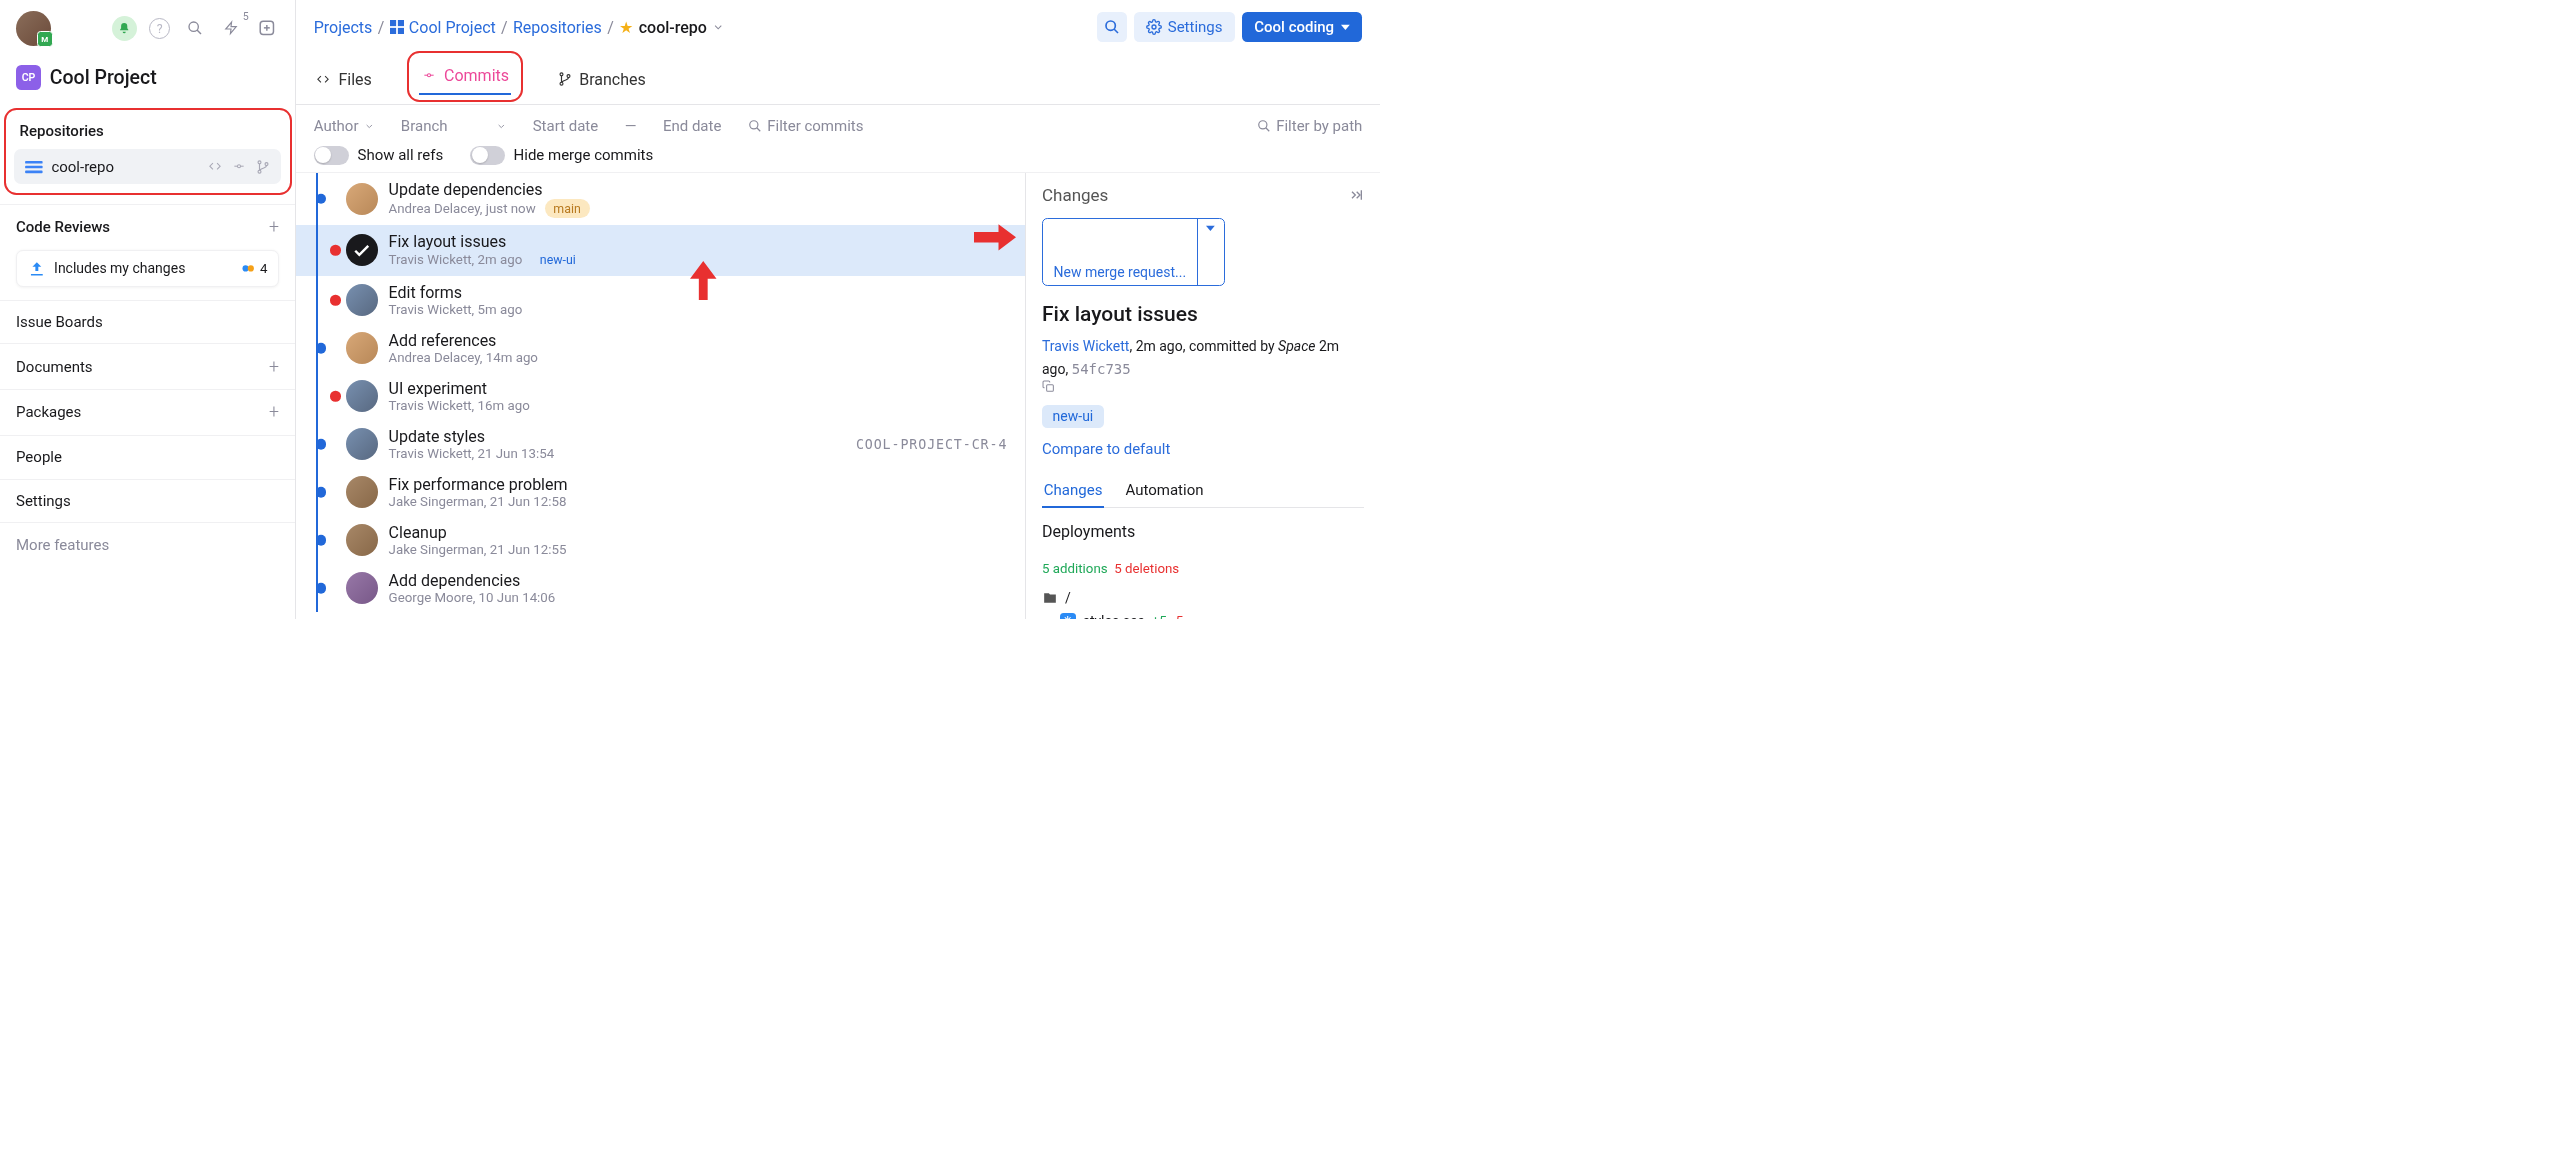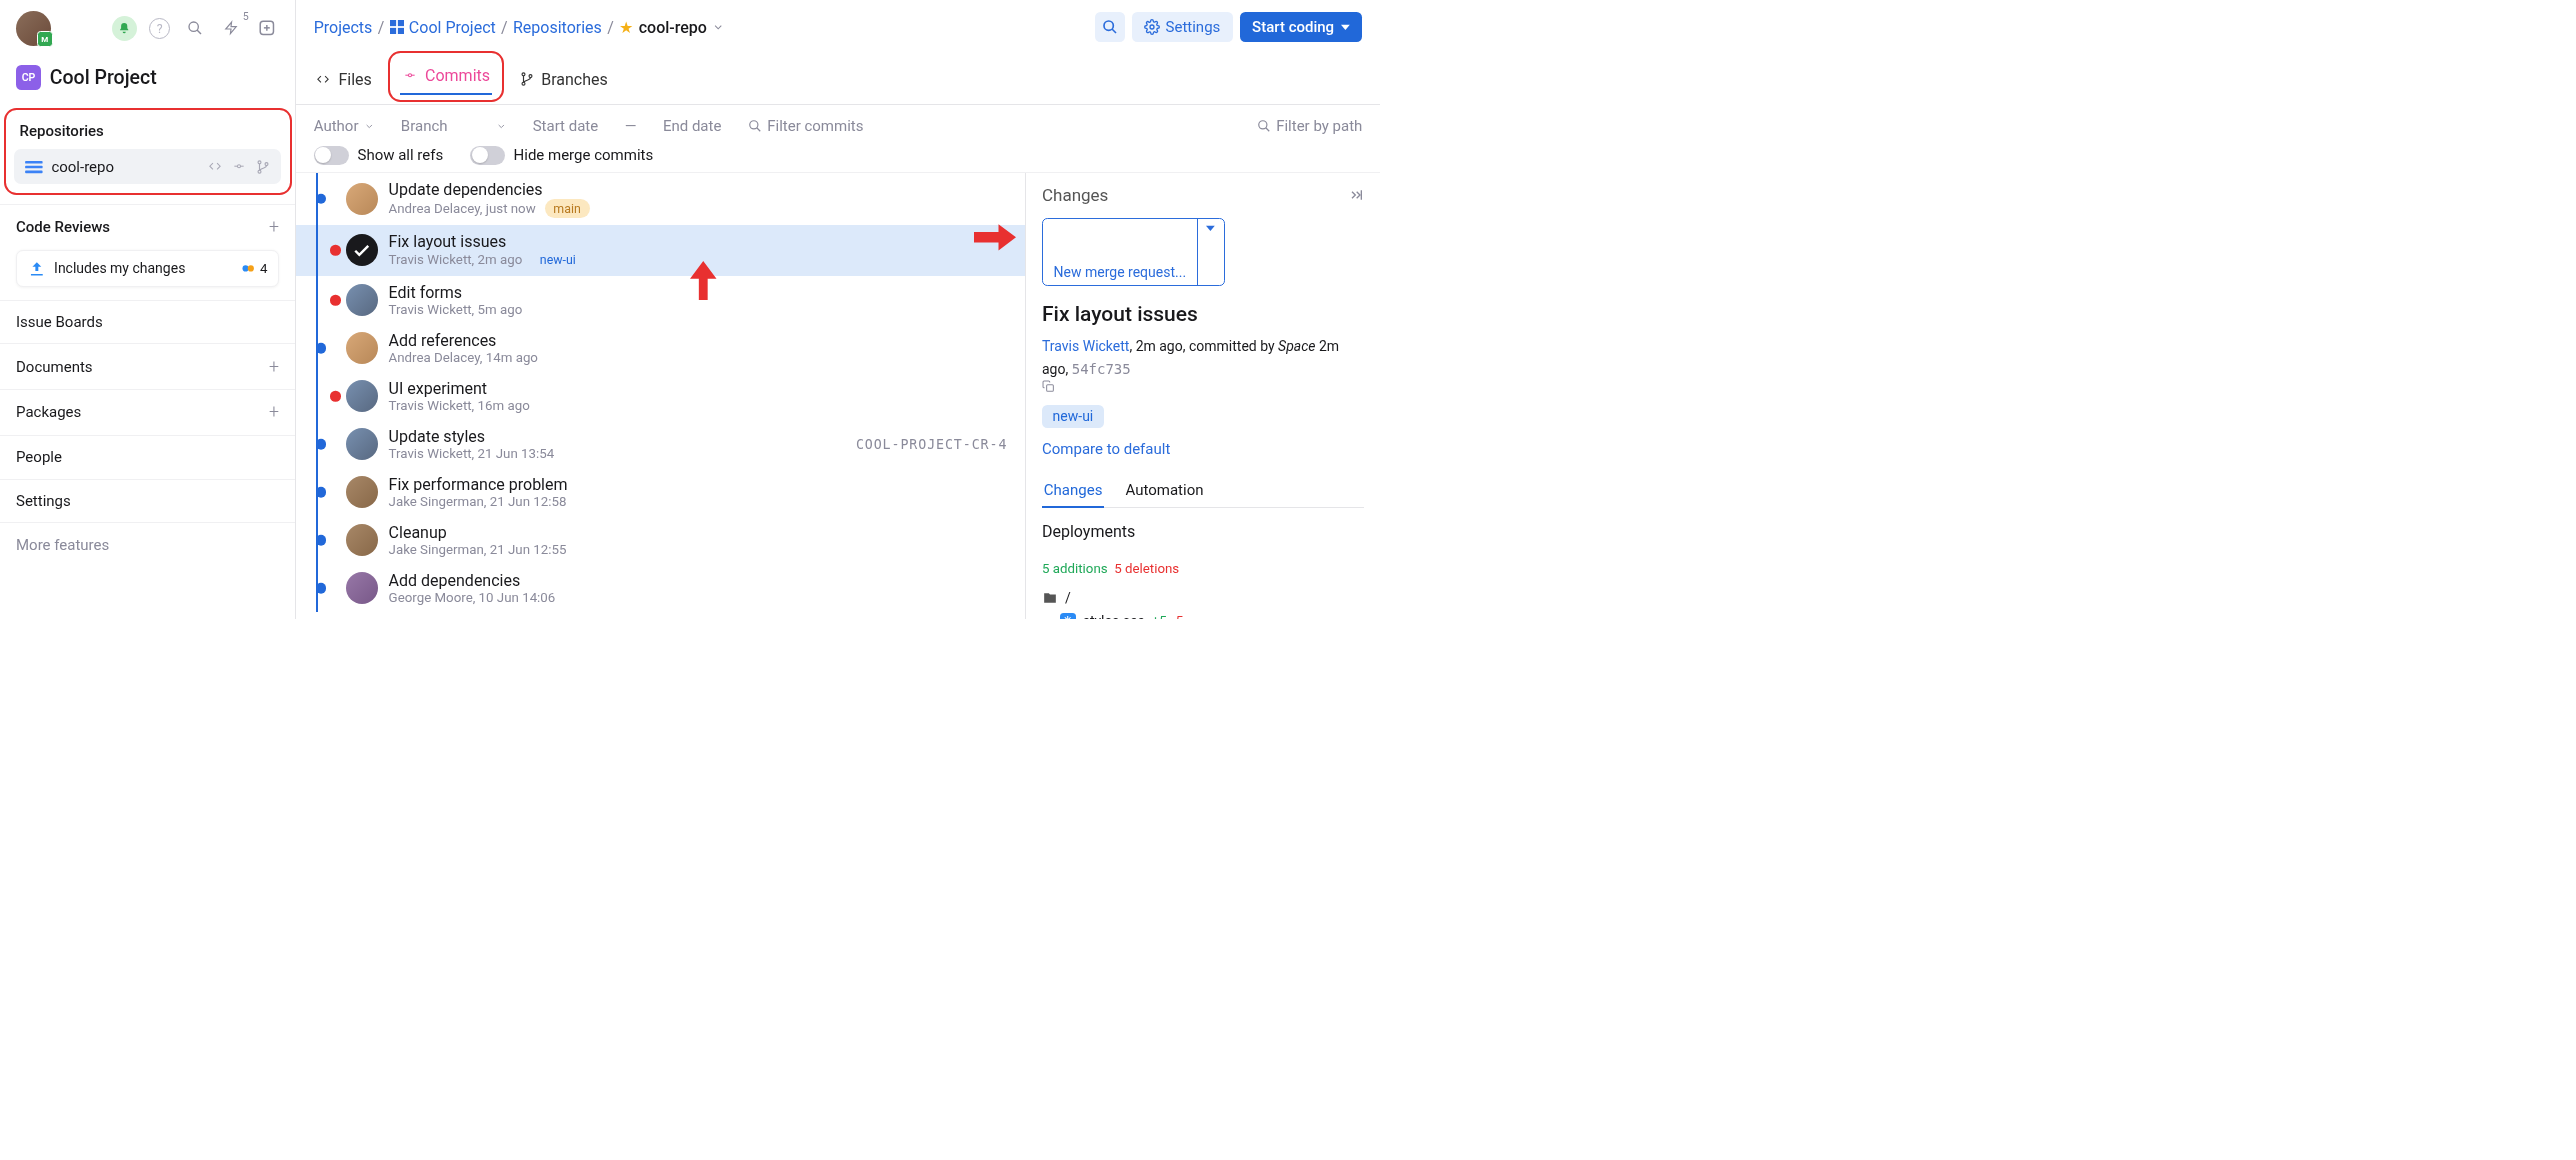--- a/index.html
+++ b/index.html
@@ -52,21 +52,21 @@
 .bc-sep { color: #8a8a9a; }
 .bc-icon { color: #2b6cdb; }
 .star { color: #f5b017; }
 .bc-strong { font-weight: 500; color: #19191c; }
 .chev { color: #8a8a9a; }
 .topbar-right { margin-left: auto; display: flex; align-items: center; gap: 7px; }
 .search-btn { width: 30px; height: 30px; border-radius: 5.3px; background: #e8f0fc; color: #2b6cdb; display: flex; align-items: center; justify-content: center; cursor: pointer; }
 .settings-btn { height: 30px; padding: 0 12.4px; border-radius: 5.3px; background: #e8f0fc; color: #2b6cdb; display: flex; align-items: center; gap: 5.3px; cursor: pointer; font-size: 15px; }
 .coding-btn { height: 30px; padding: 0 12.4px; border-radius: 5.3px; background: #2168d9; color: #fff; display: flex; align-items: center; gap: 7px; cursor: pointer; font-size: 15px; font-weight: 500; }
 
-.tabs { display: flex; gap: 14px; padding: 0 17.7px; border-bottom: 0.9px solid #e5e5e8; }
+.tabs { display: flex; gap: 33px; padding: 0 17.7px; border-bottom: 0.9px solid #e5e5e8; }
 .tab { display: flex; align-items: center; gap: 7px; padding: 8.8px 1.8px; font-size: 16px; color: #333; cursor: pointer; }
 .tab.active { color: #ec4899; border-bottom: 2.7px solid #2168d9; margin-bottom: -0.9px; }
 .tab-boxed { border: 2.7px solid #e83030; border-radius: 12.4px; padding: 3.5px 10.6px 5.3px; margin-top: -3.5px; margin-bottom: 1.8px; }
 
 .filters { padding: 12.4px 17.7px 7px; display: flex; flex-direction: column; gap: 10.6px; }
 .filter-row { display: flex; align-items: center; gap: 26.5px; color: #8a8a9a; font-size: 15px; }
 .filter-item { display: flex; align-items: center; gap: 5.3px; cursor: pointer; }
 .toggle-row { display: flex; align-items: center; gap: 26.5px; }
 .toggle { display: flex; align-items: center; gap: 8.8px; font-size: 15px; cursor: pointer; }
 .toggle-switch { width: 35px; height: 19.5px; border-radius: 9.7px; background: #d0d0d8; position: relative; }
@@ -298,21 +298,21 @@
         <div class="settings-btn">
           <span>
               <svg width="16" height="16" viewBox="0 0 24 24" fill="none" stroke="currentColor" stroke-width="2">
                 <circle cx="12" cy="12" r="3"></circle>
                 <path d="M19.4 15a1.65 1.65 0 00.33 1.82l.06.06a2 2 0 11-2.83 2.83l-.06-.06a1.65 1.65 0 00-1.82-.33 1.65 1.65 0 00-1 1.51V21a2 2 0 11-4 0v-.09a1.65 1.65 0 00-1-1.51 1.65 1.65 0 00-1.82.33l-.06.06a2 2 0 11-2.83-2.83l.06-.06a1.65 1.65 0 00.33-1.82 1.65 1.65 0 00-1.51-1H3a2 2 0 110-4h.09a1.65 1.65 0 001.51-1 1.65 1.65 0 00-.33-1.82l-.06-.06a2 2 0 112.83-2.83l.06.06a1.65 1.65 0 001.82.33h0a1.65 1.65 0 001-1.51V3a2 2 0 114 0v.09a1.65 1.65 0 001 1.51 1.65 1.65 0 001.82-.33l.06-.06a2 2 0 112.83 2.83l-.06.06a1.65 1.65 0 00-.33 1.82v0a1.65 1.65 0 001.51 1H21a2 2 0 110 4h-.09a1.65 1.65 0 00-1.51 1z"></path>
               </svg>
             </span>
           <span>Settings</span>
         </div>
         <div class="coding-btn">
-          <span>Start coding</span>
+          <span>Cool coding</span>
           <span>
               <svg width="8.8" height="8.8" viewBox="0 0 10 10" fill="currentColor">
                 <polygon points="0,2 10,2 5,8"></polygon>
               </svg>
             </span>
         </div>
       </div>
     </div>
 
     <div class="tabs">

